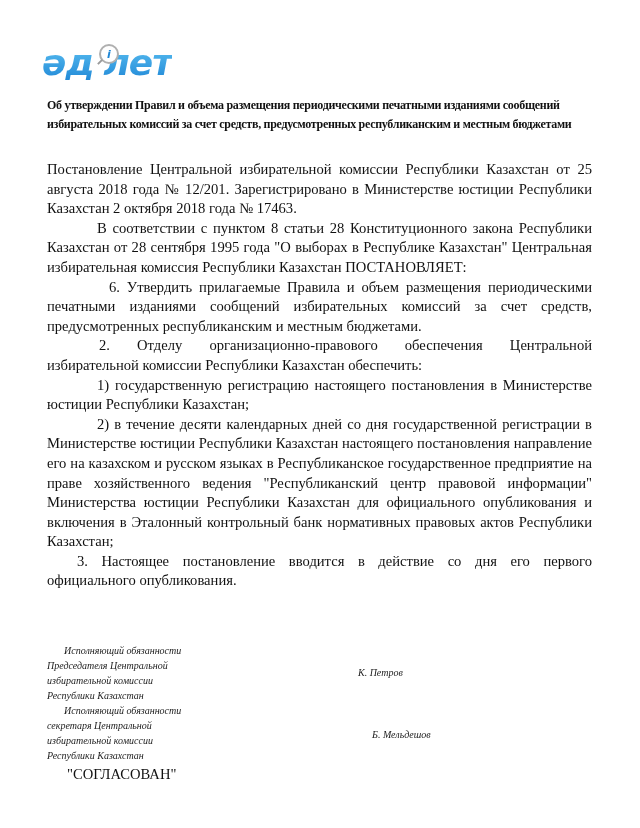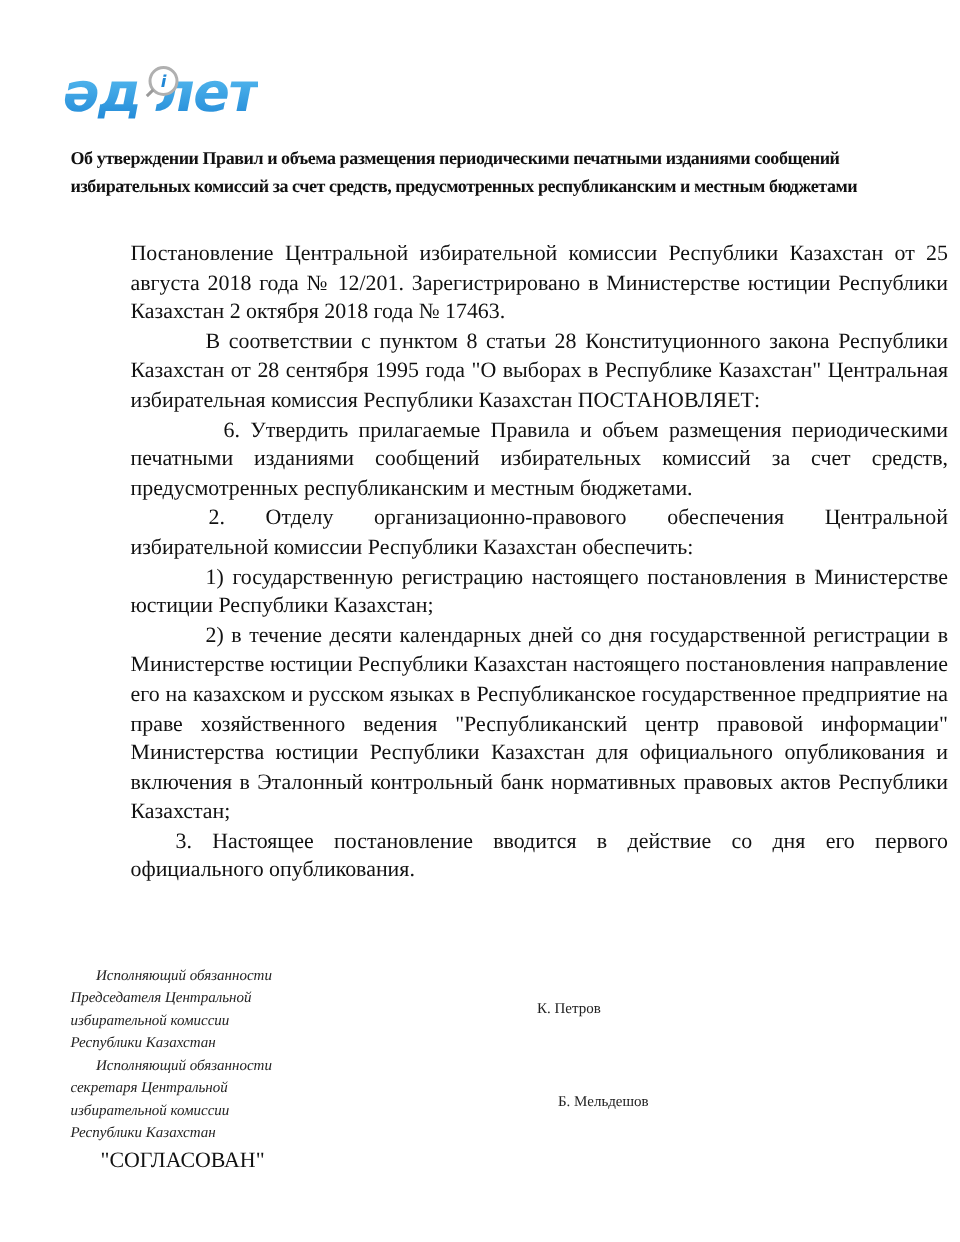--- a/index.html
+++ b/index.html
@@ -26,34 +26,34 @@
     }
     .logo-magnifier::after {
       content: ""; position: absolute; left: -4px; top: 15px; width: 6px; height: 2px; background: #9a9a9a; transform: rotate(-45deg);
     }
     .title {
       position: absolute; left: 47px; top: 96px; width: 560px;
       font-weight: bold; font-size: 12px; line-height: 19px; letter-spacing: -0.3px;
     }
     .body {
       position: absolute; left: 47px; top: 160px; width: 545px;
-      font-size: 14.6px; line-height: 19.6px; text-align: justify; margin-left: 40px;
+      font-size: 14.6px; line-height: 19.6px; text-align: justify;
     }
     .body p { margin: 0; }
     .ind1 { text-indent: 50px; }
     .ind2 { text-indent: 62px; }
     .ind3 { text-indent: 52px; }
     .ind4 { text-indent: 30px; }
     .sig {
       position: absolute; font-style: italic; font-size: 10px; line-height: 15px; color: #222;
     }
     .sig-block1 { left: 47px; top: 643px; width: 190px; }
     .sig-block2 { left: 47px; top: 703px; width: 190px; }
     .sig .first { padding-left: 17px; }
-    .sig-name { position: absolute; font-size: 10px; color: #222; }
+    .sig-name { position: absolute; font-style: italic; font-size: 10px; color: #222; }
     .name1 { left: 358px; top: 667px; }
     .name2 { left: 372px; top: 729px; }
     .agreed { position: absolute; left: 67px; top: 766px; font-size: 14.6px; }
   </style>
 </head>
 <body>
 
 <div class="logo">
   <span class="logo-text"><span>әд</span><span style="display:inline-block;width:10px;"></span><span>лет</span></span>
   <span class="logo-magnifier">i</span>

